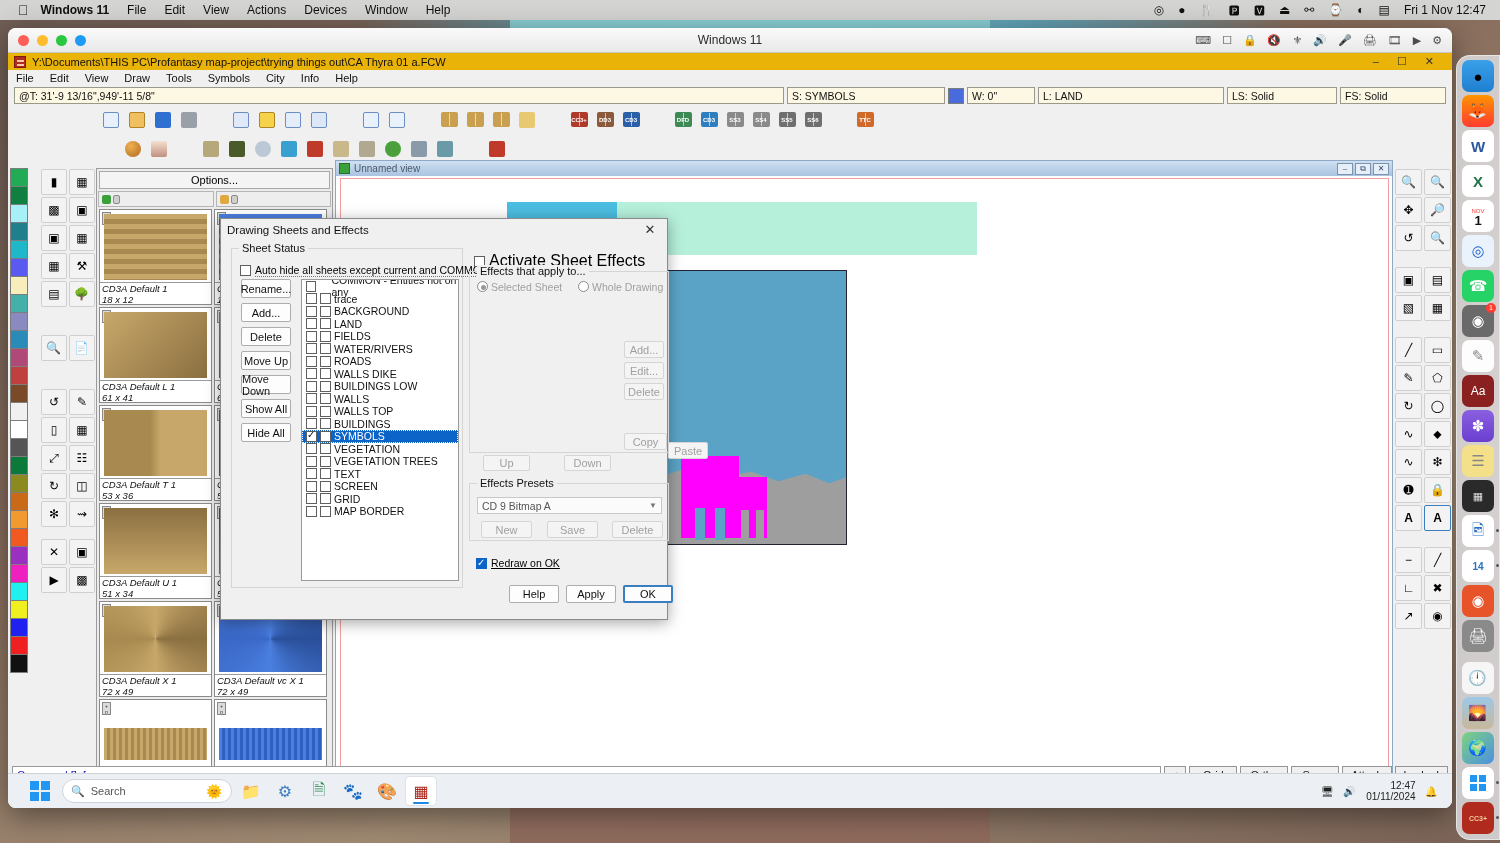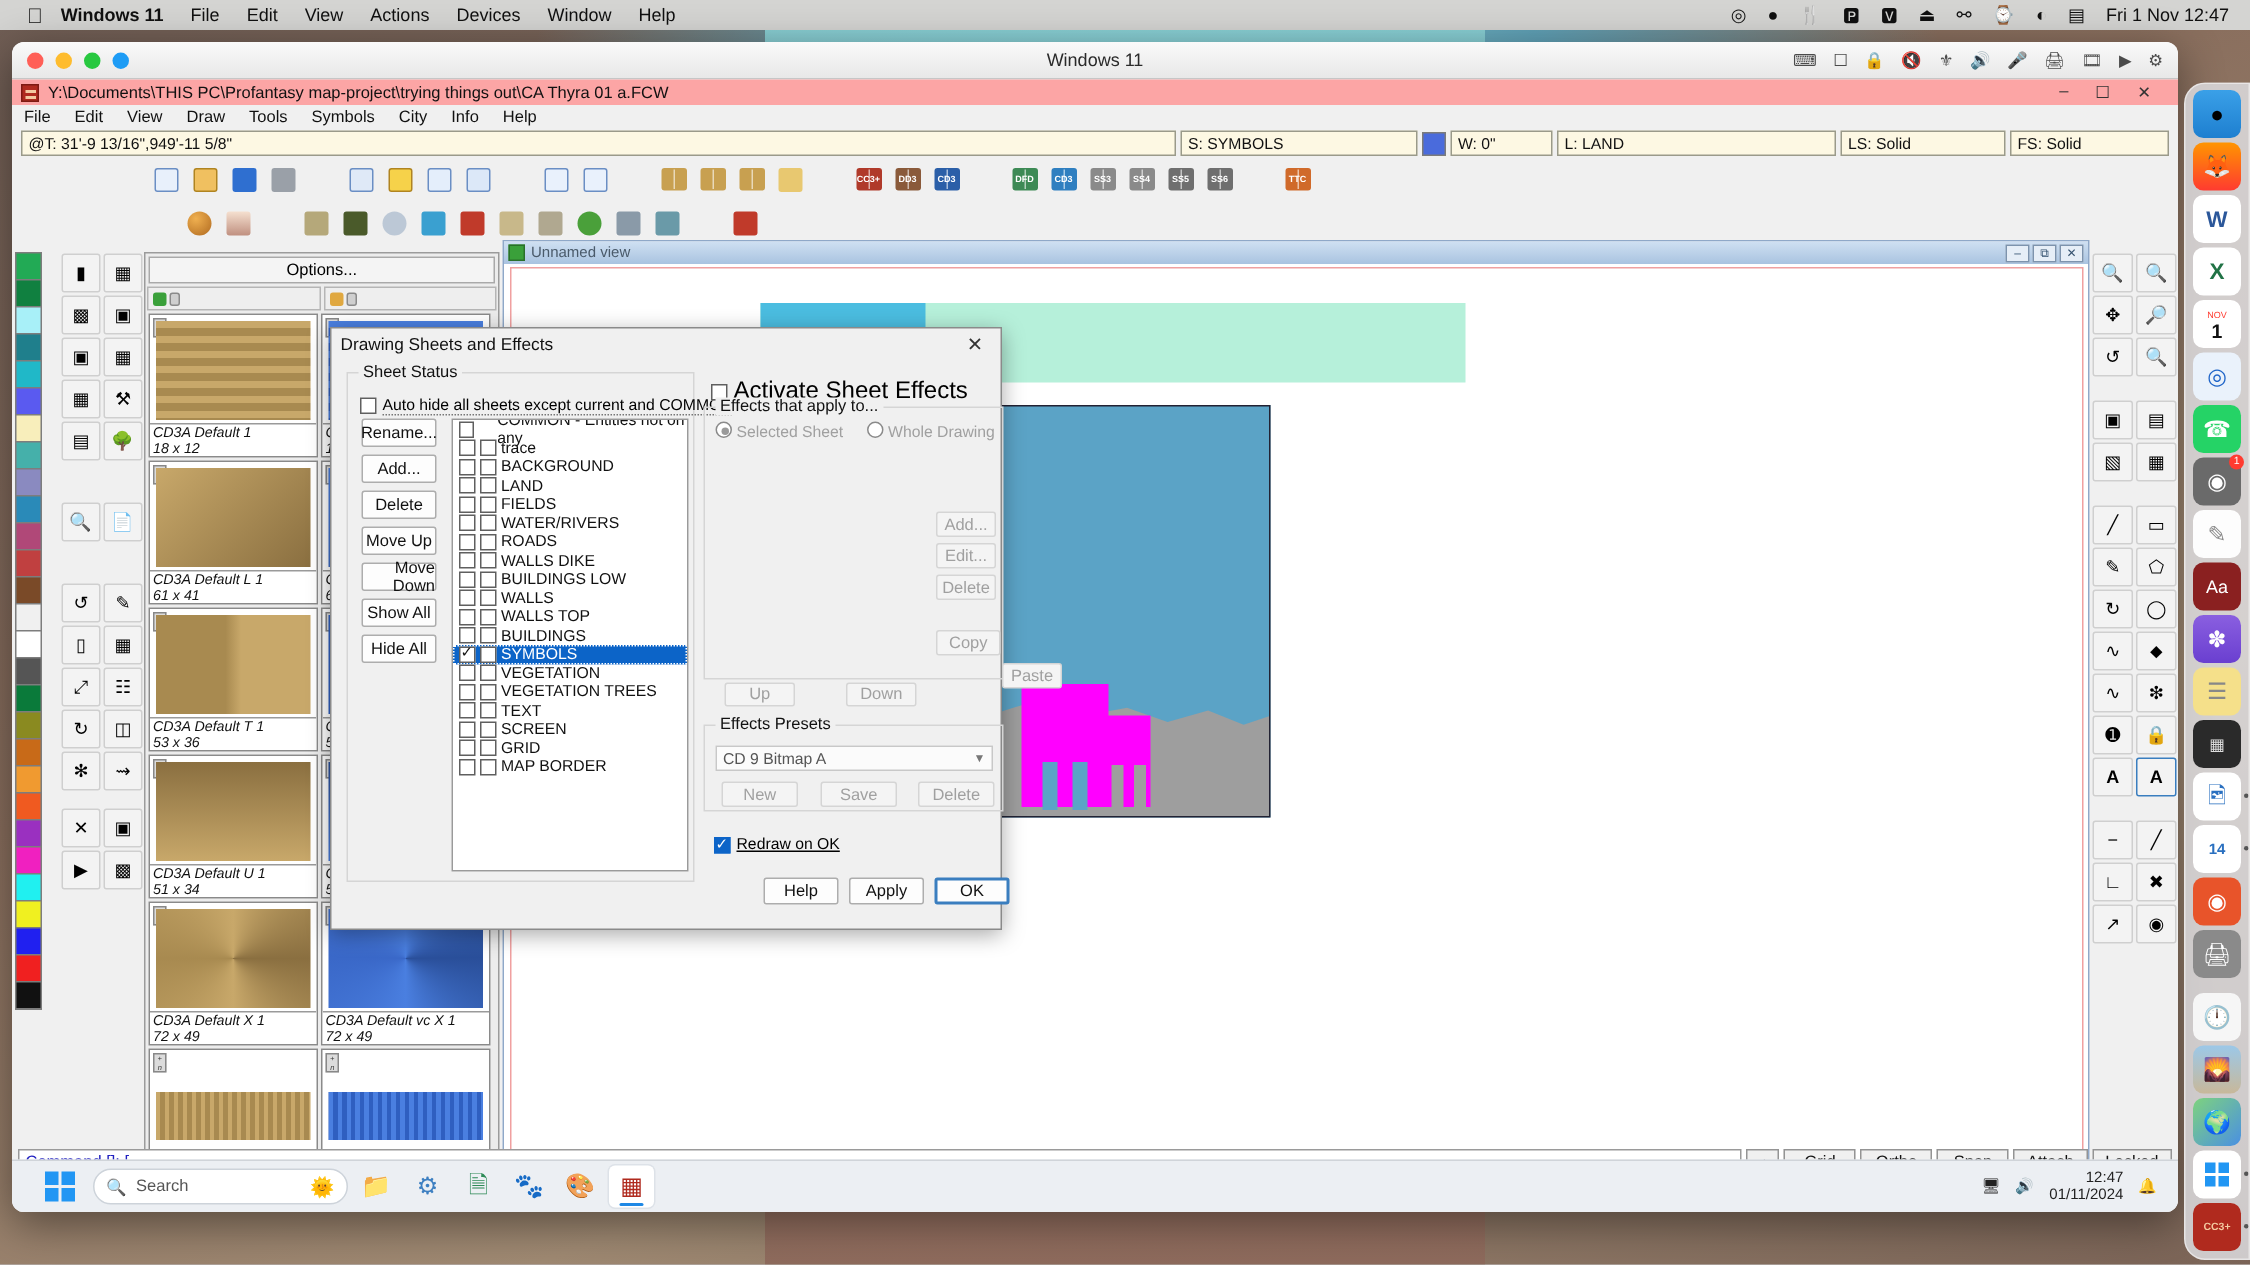--- a/index.html
+++ b/index.html
@@ -41,21 +41,21 @@
   .traffic { display:flex; gap:8px; padding-left:10px; }
   .tl { width:11px; height:11px; border-radius:50%; }
   .tl.r{background:#ff5f57}.tl.y{background:#febc2e}.tl.g{background:#28c840}.tl.b{background:#1e9cf5}
   .vmtitle-text { position:absolute; left:0; right:0; text-align:center; font-size:12px; color:#2a2a2a; }
   .vmtitle-right { margin-left:auto; display:flex; gap:11px; padding-right:10px; color:#4b4b4b; font-size:11px; }
 
   
   .winapp { position:absolute; left:0; top:25px; width:1444px; height:755px; background:#f0f0f0; }
 
   
-  .cc3-title { height:17px; background:#fca5a5; display:flex; align-items:center;
+  .cc3-title { height:17px; background:#eab308; display:flex; align-items:center;
     padding:0 6px; font-size:11px; color:#111;justify-content:center; }
   .cc3-ficon { width:12px; height:12px; margin-right:6px; background:#b02a1e;
     border:1px solid #7d1a12; position:relative; }
   .cc3-ficon:after{content:"";position:absolute;left:2px;top:3px;width:7px;height:2px;background:#f3c9a0;
     box-shadow:0 4px 0 #f3c9a0;}
   .cc3-winbtns { margin-left:auto; display:flex; gap:18px; padding-right:12px; color:#333; font-size:11px;}
 
   
   .cc3-menu { height:16px; display:flex; align-items:center; padding-left:8px; gap:16px;
     font-size:11px; color:#111; background:#f0f0f0; }
@@ -747,21 +747,21 @@
         </div>
         <div style="position:absolute;left:19px;top:45px;font-size:10.5px;display:flex;align-items:center;gap:4px;">
           <span class="cbx"></span>
           <span class="dotted">Auto hide all sheets except current and COMMON</span>
         </div>
 
         <div class="btnw" style="position:absolute;left:20px;top:60px;width:50px;height:19px;">Rename...</div>
         <div class="btnw" style="position:absolute;left:20px;top:84px;width:50px;height:19px;">Add...</div>
         <div class="btnw" style="position:absolute;left:20px;top:108px;width:50px;height:19px;">Delete</div>
         <div class="btnw" style="position:absolute;left:20px;top:132px;width:50px;height:19px;">Move Up</div>
-        <div class="btnw" style="position:absolute;left:20px;top:156px;width:50px;height:19px;text-align:right;">Move Down</div>
+        <div class="btnw" style="position:absolute;left:20px;top:156px;width:50px;height:19px;">Move Down</div>
         <div class="btnw" style="position:absolute;left:20px;top:180px;width:50px;height:19px;">Show All</div>
         <div class="btnw" style="position:absolute;left:20px;top:204px;width:50px;height:19px;">Hide All</div>
 
         <div class="listbox" style="position:absolute;left:80px;top:60px;width:158px;height:302px;">
           <div class="lrow">
               <span class="cbx"></span>
               <span style="width:11px"></span>
               <span>COMMON - Entities not on any</span>
             </div>
           <div class="lrow">
@@ -866,21 +866,21 @@
         </div>
         <div style="position:absolute;left:256px;top:62px;display:flex;gap:16px;font-size:10.5px;color:#a0a0a0;">
           <span><span class="radio on"></span> <span>Selected Sheet</span></span>
           <span><span class="radio"></span> <span>Whole Drawing</span></span>
         </div>
 
 
         <div class="btnw dis" style="position:absolute;left:403px;top:122px;width:40px;height:17px;">Add...</div>
         <div class="btnw dis" style="position:absolute;left:403px;top:143px;width:40px;height:17px;">Edit...</div>
         <div class="btnw dis" style="position:absolute;left:403px;top:164px;width:40px;height:17px;">Delete</div>
-        <div class="btnw dis" style="position:absolute;left:403px;top:201px;width:43px;height:17px;">Copy</div>
+        <div class="btnw dis" style="position:absolute;left:403px;top:214px;width:43px;height:17px;">Copy</div>
         <div class="btnw dis" style="position:absolute;left:403px;top:223px;width:40px;height:17px;margin-left:44px;">Paste</div>
 
         <div class="btnw dis" style="position:absolute;left:262px;top:236px;width:47px;height:16px;">Up</div>
         <div class="btnw dis" style="position:absolute;left:343px;top:236px;width:47px;height:16px;">Down</div>
 
         <div class="grp" style="left:248px;top:264px;width:200px;height:58px;">
           <span class="grp-lbl">Effects Presets</span>
         </div>
         <div class="combo" style="position:absolute;left:256px;top:278px;width:185px;">
           <span>CD 9 Bitmap A</span>

